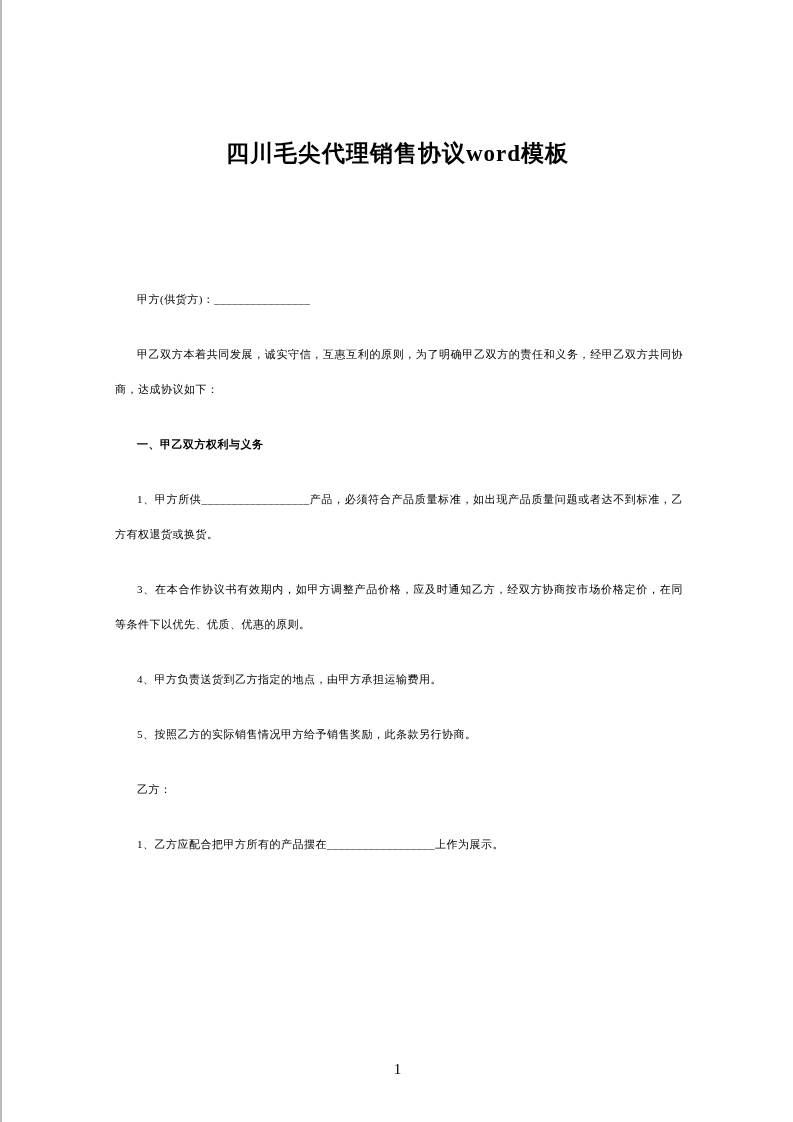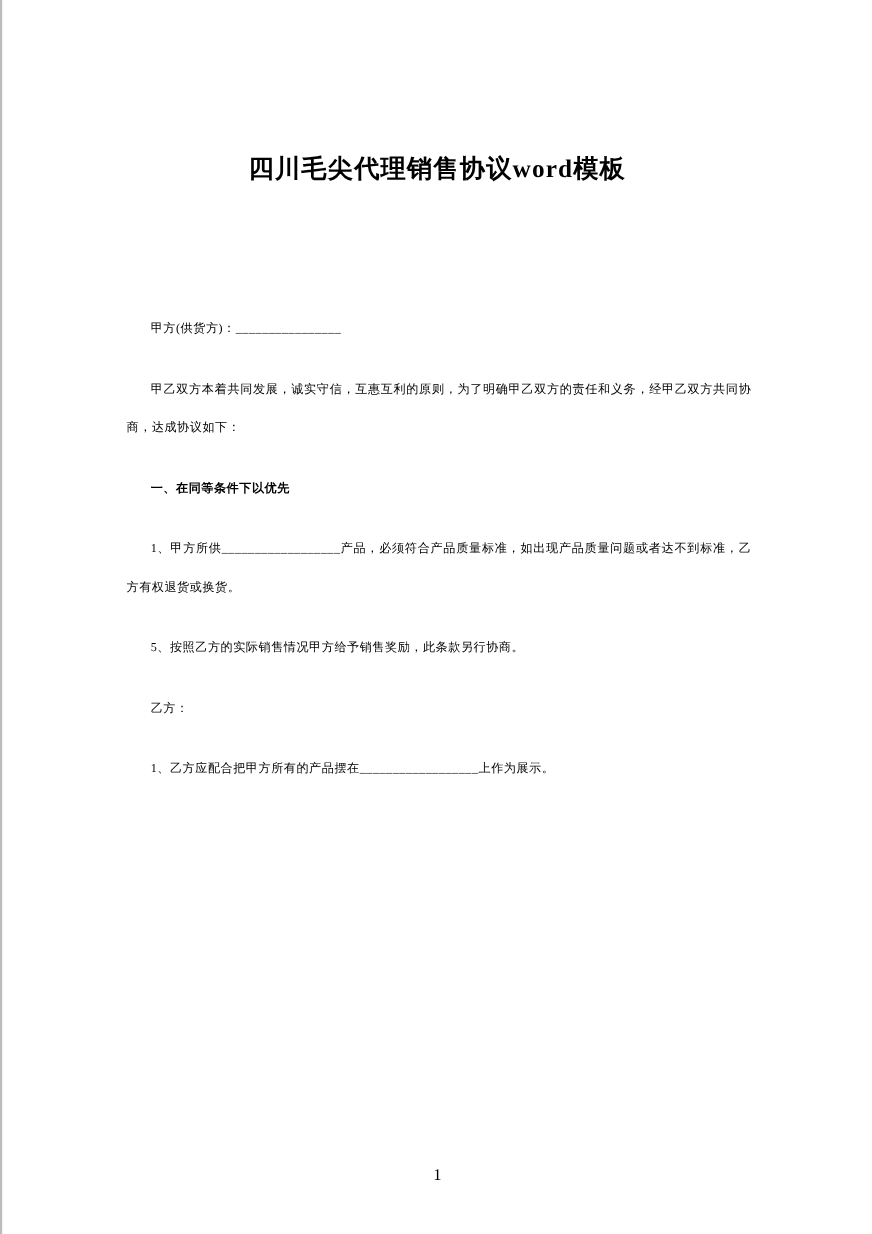--- a/index.html
+++ b/index.html
@@ -66,27 +66,29 @@
 
   <h1 class="doc-title">四川毛尖代理销售协议word模板</h1>
 
   <div class="content">
 
     <p class="para">甲方(供货方)：________________</p>
 
 
     <p class="para">甲乙双方本着共同发展，诚实守信，互惠互利的原则，为了明确甲乙双方的责任和义务，经甲乙双方共同协商，达成协议如下：</p>
 
-    <p class="para heading">一、在同等条件下以优先</p>
+    <p class="para heading">一、甲乙双方权利与义务</p>
 
 
     <p class="para">1、甲方所供__________________产品，必须符合产品质量标准，如出现产品质量问题或者达不到标准，乙方有权退货或换货。</p>
 
 
+    <p class="para">3、在本合作协议书有效期内，如甲方调整产品价格，应及时通知乙方，经双方协商按市场价格定价，在同等条件下以优先、优质、优惠的原则。</p>
 
+    <p class="para">4、甲方负责送货到乙方指定的地点，由甲方承担运输费用。</p>
 
     <p class="para">5、按照乙方的实际销售情况甲方给予销售奖励，此条款另行协商。</p>
 
     <p class="para">乙方：</p>
 
     <p class="para">1、乙方应配合把甲方所有的产品摆在__________________上作为展示。</p>
 
   </div>
 
   <div class="page-number">1</div>

